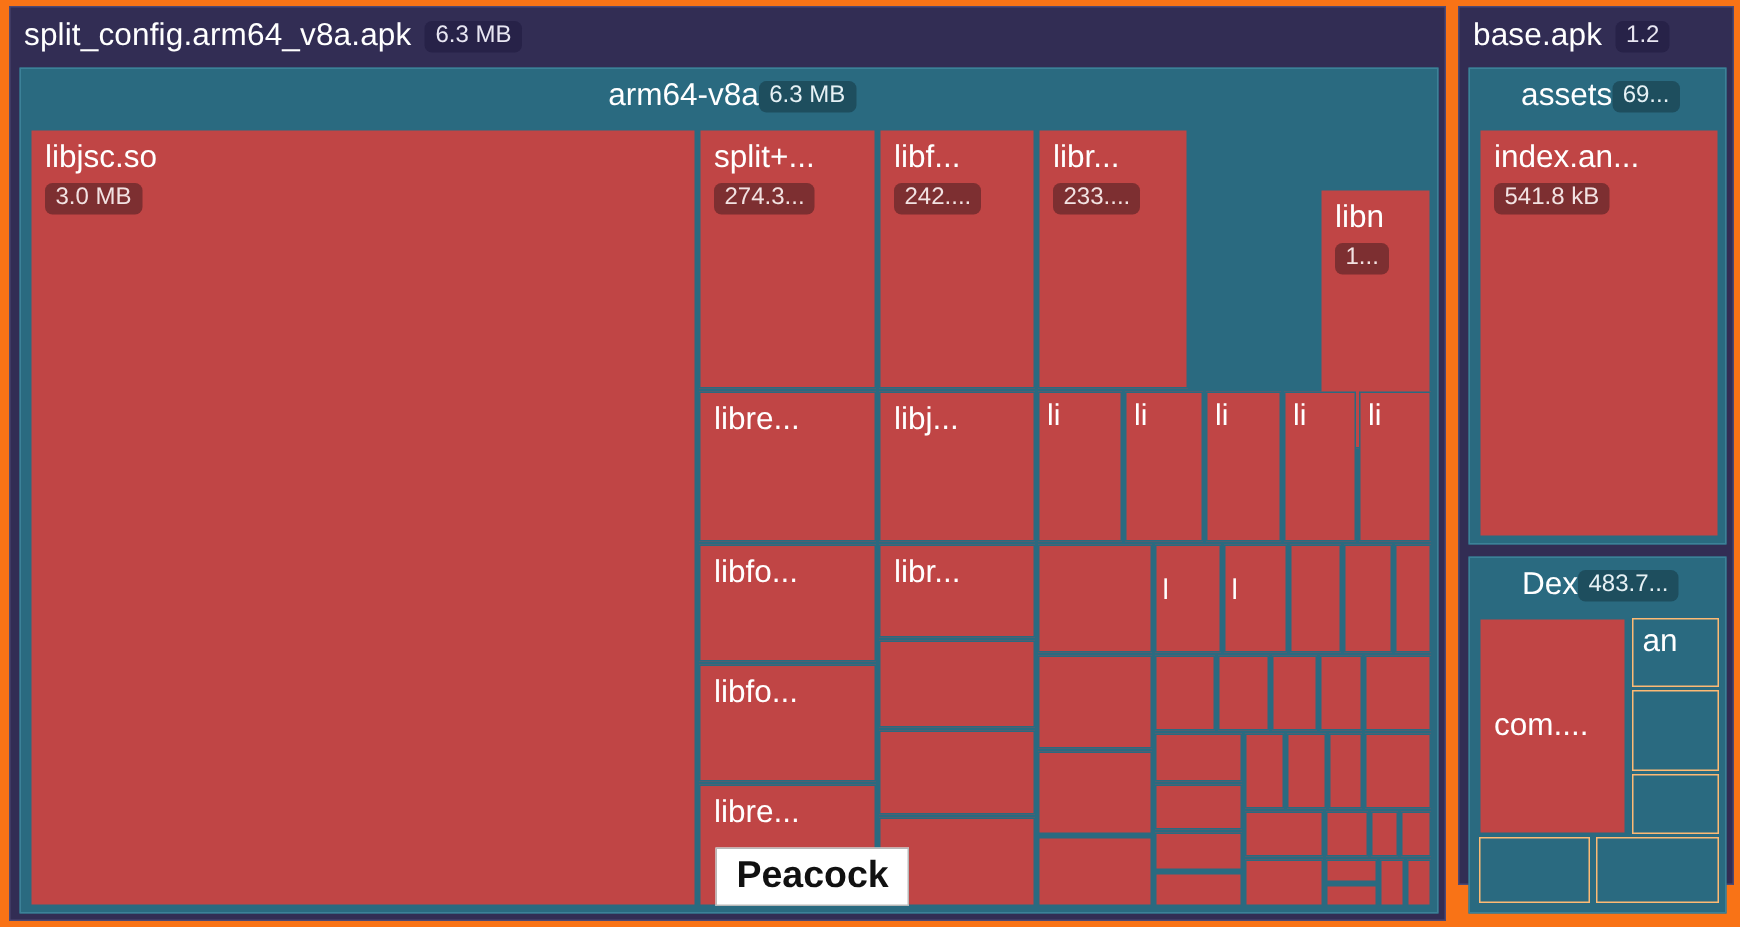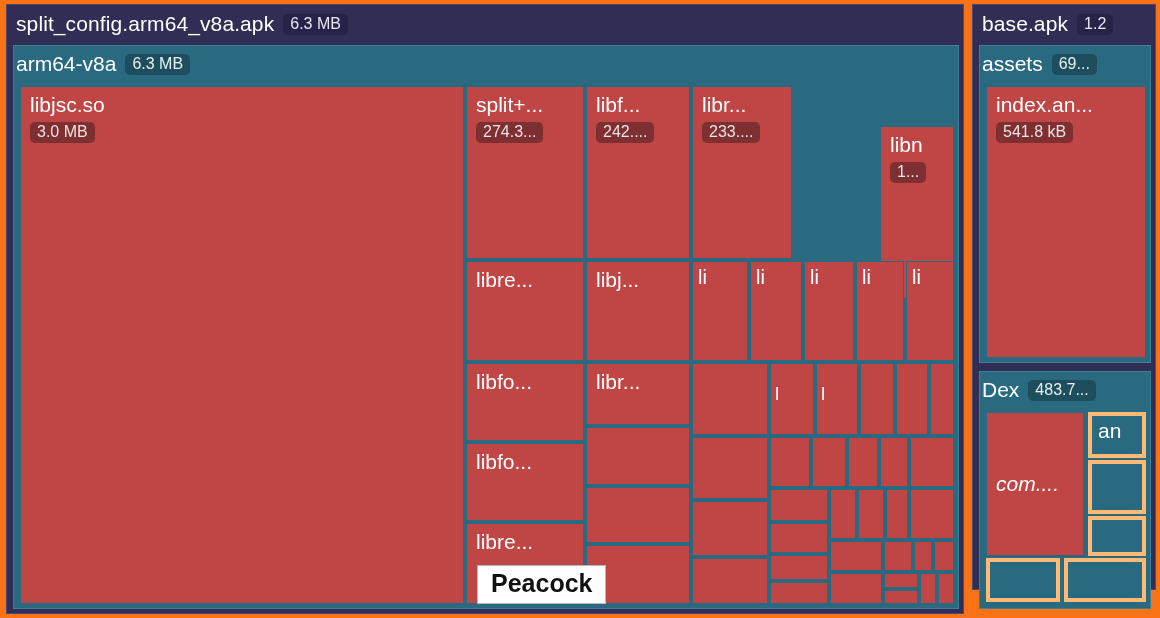--- a/index.html
+++ b/index.html
@@ -62,24 +62,24 @@
     box-sizing: border-box;
     border: 1px solid #3c8198;
     overflow: hidden;
   }
   .group-header {
     position: absolute;
     left: 0; top: 0;
     height: 36px;
     display: flex;
     align-items: center;
-    gap: 9px;
     padding-left: 2px;
     box-sizing: border-box;
     white-space: nowrap;
+    justify-content: center;
   }
   .group-title {
     color: #ffffff;
     font-size: 21px;
   }
   .group-size {
     color: #e6f1f5;
     font-size: 16px;
     background: #1e4e5e;
     border-radius: 5px;
@@ -122,21 +122,21 @@
   .cell.small .cell-inner { left: 5px; top: 5px; }
   .cell.small .cell-name { font-size: 20px; }
   .cell.tiny .cell-inner { left: 4px; top: 4px; }
   .cell.tiny .cell-name { font-size: 19px; }
 
   
   .subcell {
     position: absolute;
     background: #2a6a80;
     box-sizing: border-box;
-    border: 4px solid #fdba74;
+    border: 1px solid #fdba74;
     text-align: right;
   }
 
   
   .tooltip {
     position: absolute;
     background: #ffffff;
     border: 1px solid #b8b8b8;
     color: #111111;
     font-weight: bold;
@@ -345,21 +345,21 @@
       </div>
     </div>
 
     <div class="group" style="left:6px; top:366px; width:172px; height:238px;">
       <div class="group-header" style="width:172px;">
         <span class="group-title">Dex</span>
         <span class="group-size">483.7...</span>
       </div>
 
       <div class="cell" style="left:6px; top:40px; width:98px; height:144px;">
-        <div class="cell-inner" style="top:60px;font-style:italic;">
+        <div class="cell-inner" style="top:60px;">
           <span class="cell-name">com....</span>
         </div>
       </div>
 
       <div class="subcell" style="left:108px; top:40px; width:58px; height:46px;">
         <div class="cell-inner" style="left:6px; top:4px;">
           <span class="cell-name">an</span>
         </div>
       </div>
 

